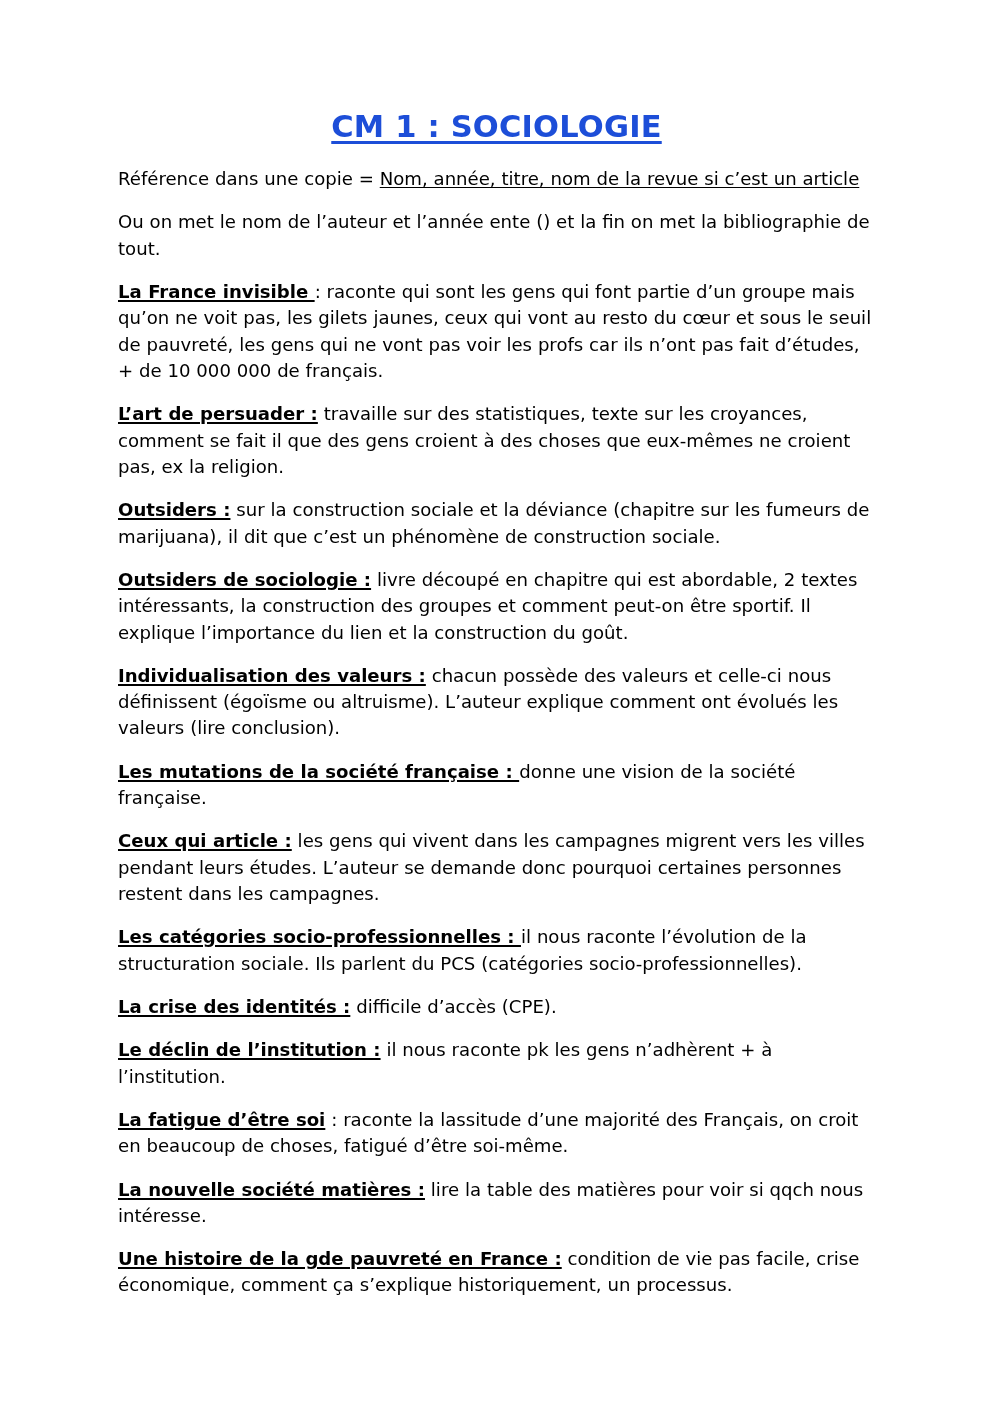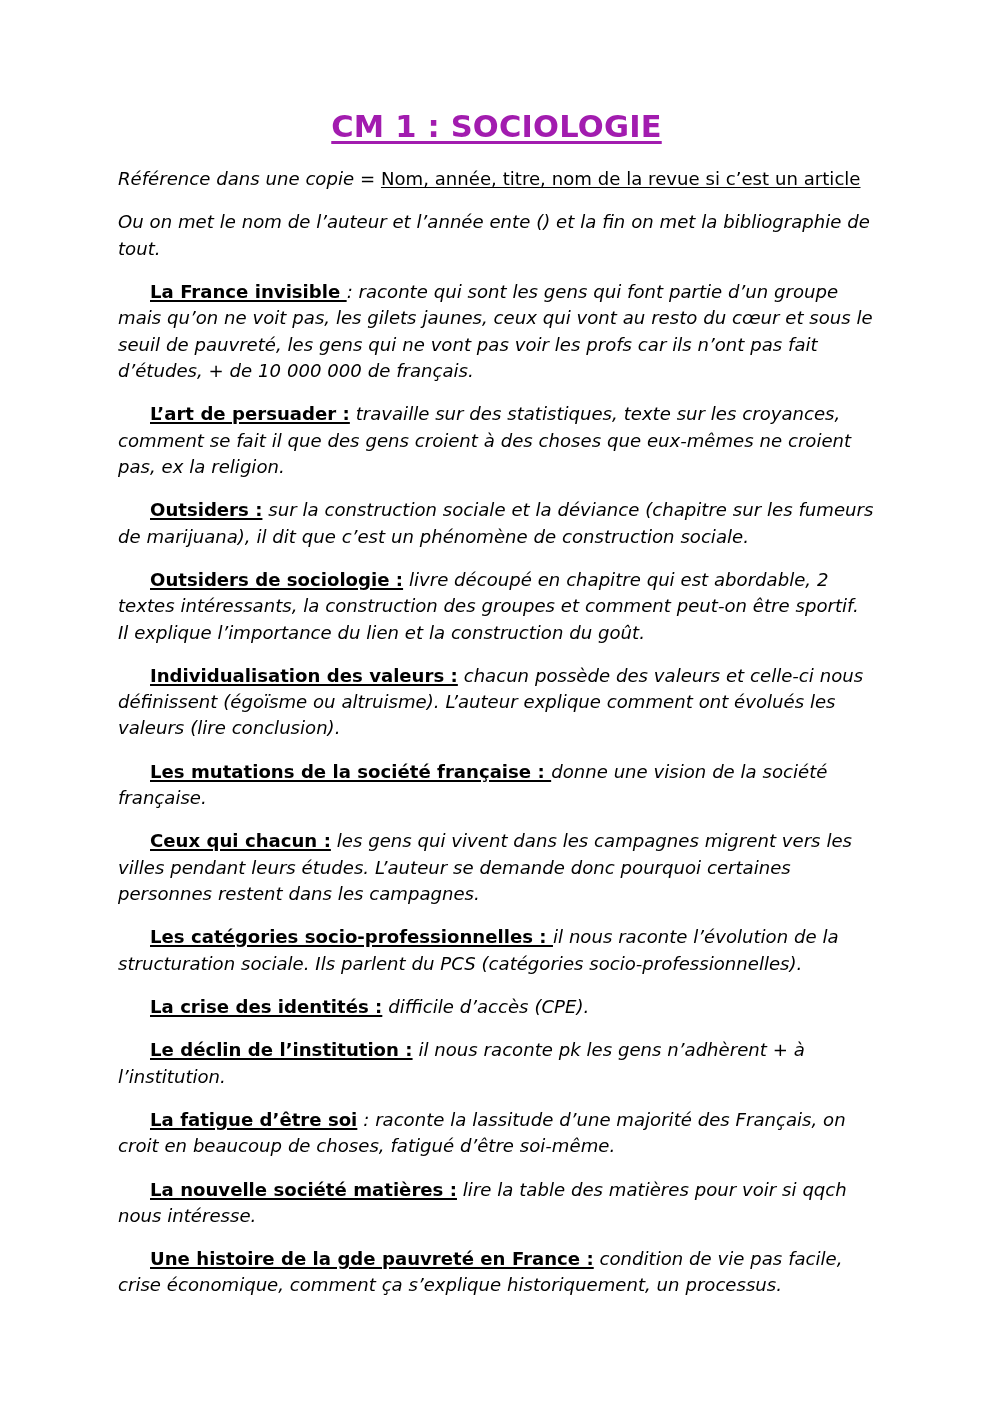--- a/index.html
+++ b/index.html
@@ -28,21 +28,21 @@
 
   .doc-title {
     margin: 0 0 22px 0;
     text-align: center;
     font-size: 30.5px;
     line-height: 1.12;
     font-weight: bold;
     letter-spacing: 0.2px;
   }
   .doc-title .title-text {
-    color: #a21caf;
+    color: #1d4ed8;
     text-decoration: underline;
     text-decoration-thickness: 2.5px;
     text-underline-offset: 3.5px;
   }
 
   .body-block {
     width: 757px;
   }
 
   p.para {
@@ -60,26 +60,24 @@
   .u {
     text-decoration: underline;
     text-decoration-thickness: 1.3px;
     text-underline-offset: 2.4px;
   }
   .bu {
     font-weight: bold;
     text-decoration: underline;
     text-decoration-thickness: 1.8px;
     text-underline-offset: 2.4px;
-    margin-left: 32px;
   }
   .plain {
     font-weight: normal;
     text-decoration: none;
-    font-style: italic;
   }
   
   .ws {
     white-space: pre-wrap;
   }
 </style>
 </head>
 <body>
 
 <div class="page">
@@ -90,21 +88,21 @@
 
   <div class="body-block">
       <p class="para"><span class="plain ws">Référence dans une copie = </span><span class="u ws">Nom, année, titre, nom de la revue si c’est un article</span></p>
       <p class="para"><span class="plain ws">Ou on met le nom de l’auteur et l’année ente () et la fin on met la bibliographie de tout.</span></p>
       <p class="para"><span class="bu ws">La France invisible </span><span class="plain ws">: raconte qui sont les gens qui font partie d’un groupe mais qu’on ne voit pas, les gilets jaunes, ceux qui vont au resto du cœur et sous le seuil de pauvreté, les gens qui ne vont pas voir les profs car ils n’ont pas fait d’études, + de 10 000 000 de français.</span></p>
       <p class="para"><span class="bu ws">L’art de persuader :</span><span class="plain ws"> travaille sur des statistiques, texte sur les croyances, comment se fait il que des gens croient à des choses que eux-mêmes ne croient pas, ex la religion.</span></p>
       <p class="para"><span class="bu ws">Outsiders :</span><span class="plain ws"> sur la construction sociale et la déviance (chapitre sur les fumeurs de marijuana), il dit que c’est un phénomène de construction sociale.</span></p>
       <p class="para"><span class="bu ws">Outsiders de sociologie :</span><span class="plain ws"> livre découpé en chapitre qui est abordable, 2 textes intéressants, la construction des groupes et comment peut-on être sportif. Il explique l’importance du lien et la construction du goût.</span></p>
       <p class="para"><span class="bu ws">Individualisation des valeurs :</span><span class="plain ws"> chacun possède des valeurs et celle-ci nous définissent (égoïsme ou altruisme). L’auteur explique comment ont évolués les valeurs (lire conclusion).</span></p>
       <p class="para"><span class="bu ws">Les mutations de la société française : </span><span class="plain ws">donne une vision de la société française.</span></p>
-      <p class="para"><span class="bu ws">Ceux qui chacun :</span><span class="plain ws"> les gens qui vivent dans les campagnes migrent vers les villes pendant leurs études. L’auteur se demande donc pourquoi certaines personnes restent dans les campagnes.</span></p>
+      <p class="para"><span class="bu ws">Ceux qui article :</span><span class="plain ws"> les gens qui vivent dans les campagnes migrent vers les villes pendant leurs études. L’auteur se demande donc pourquoi certaines personnes restent dans les campagnes.</span></p>
       <p class="para"><span class="bu ws">Les catégories socio-professionnelles : </span><span class="plain ws">il nous raconte l’évolution de la structuration sociale. Ils parlent du PCS (catégories socio-professionnelles).</span></p>
       <p class="para"><span class="bu ws">La crise des identités :</span><span class="plain ws"> difficile d’accès (CPE).</span></p>
       <p class="para"><span class="bu ws">Le déclin de l’institution :</span><span class="plain ws"> il nous raconte pk les gens n’adhèrent + à l’institution.</span></p>
       <p class="para"><span class="bu ws">La fatigue d’être soi</span><span class="plain ws"> : raconte la lassitude d’une majorité des Français, on croit en beaucoup de choses, fatigué d’être soi-même.</span></p>
       <p class="para"><span class="bu ws">La nouvelle société matières :</span><span class="plain ws"> lire la table des matières pour voir si qqch nous intéresse.</span></p>
       <p class="para"><span class="bu ws">Une histoire de la gde pauvreté en France :</span><span class="plain ws"> condition de vie pas facile, crise économique, comment ça s’explique historiquement, un processus.</span></p>
     </div>
 
 </div>
 

